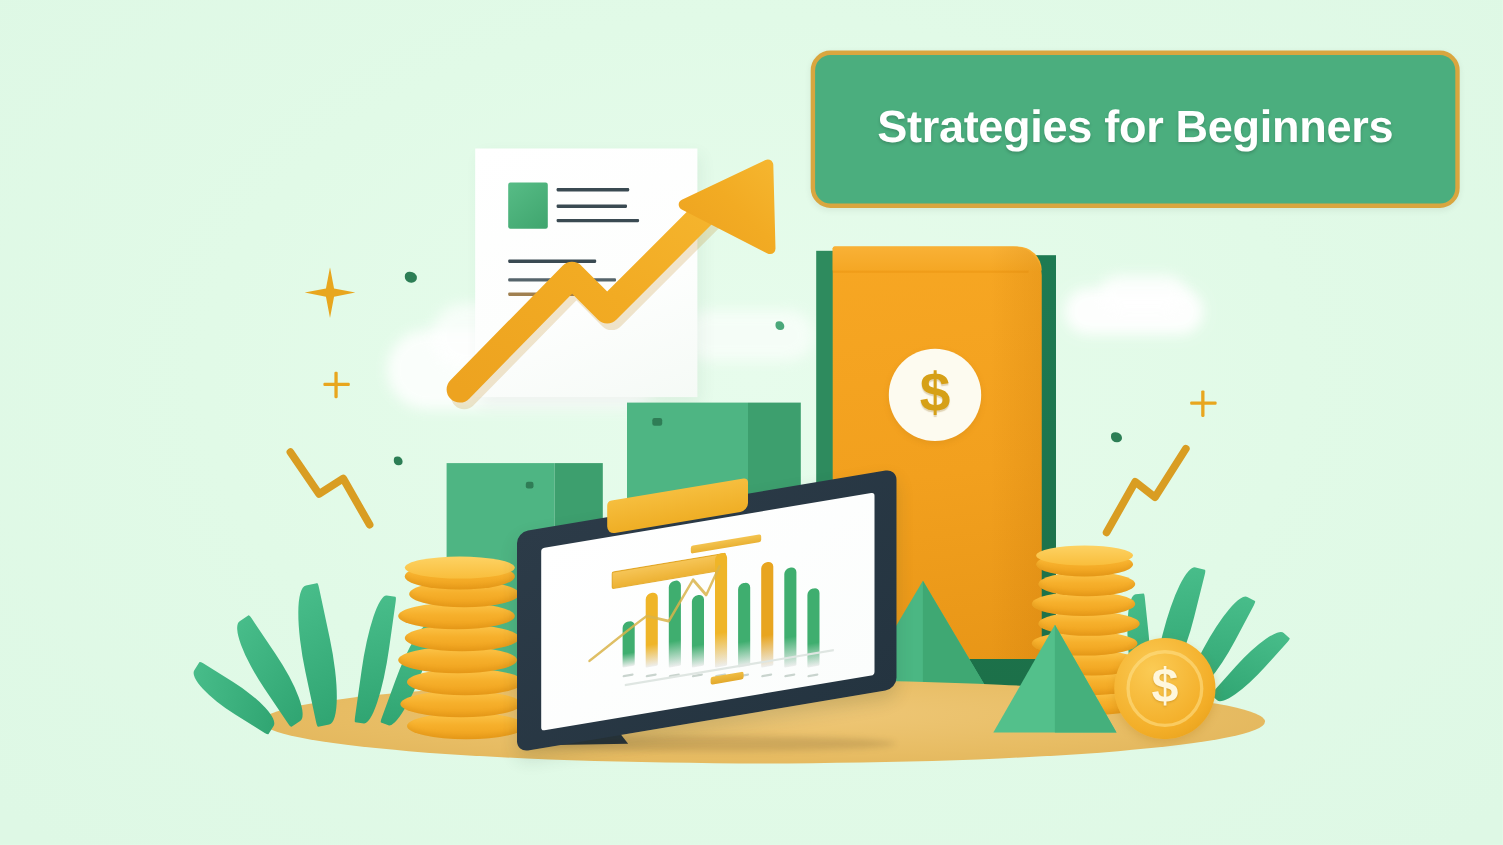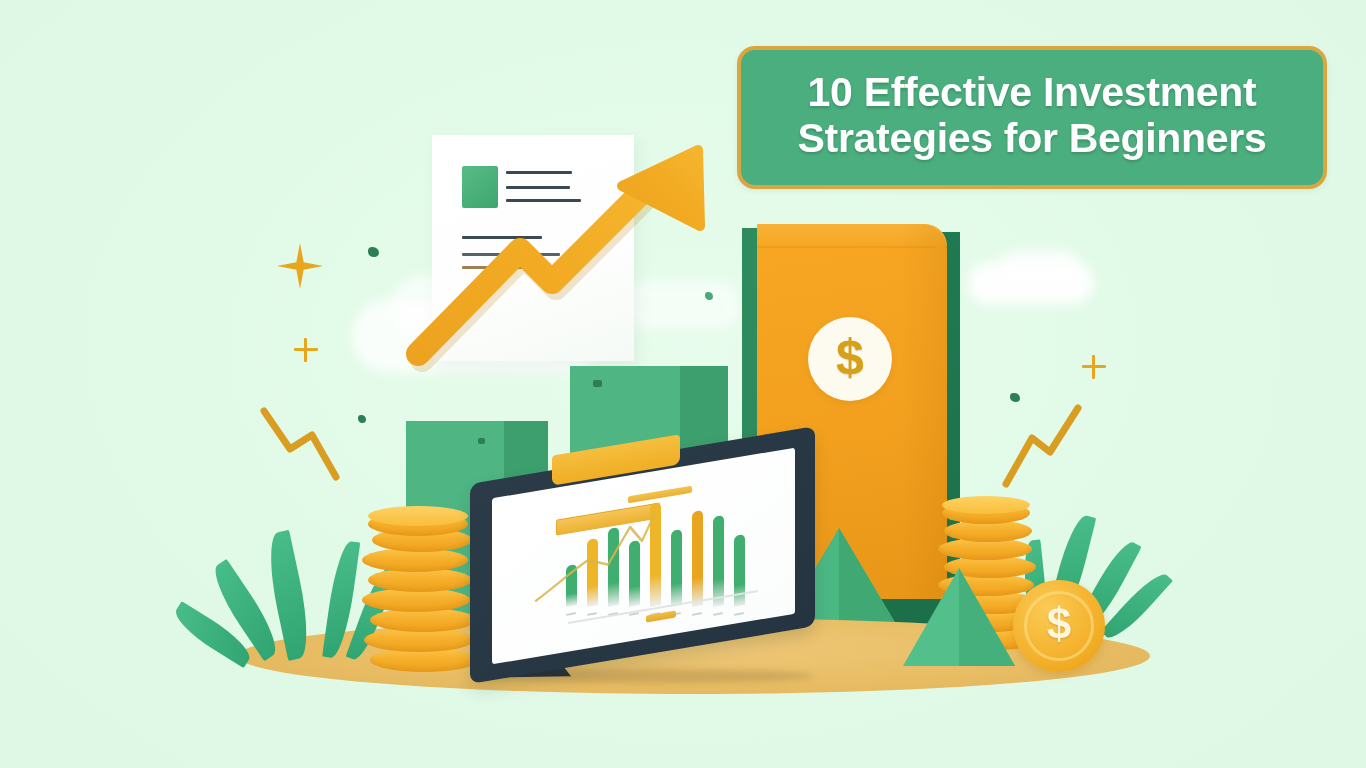--- a/index.html
+++ b/index.html
@@ -454,17 +454,16 @@
   <div class="layer dot-green" id="dot-right-2"></div>
 
   <svg class="layer" id="zig-left" viewBox="0 0 110 80">
     <path d="M 6 6 L 32 44 L 54 30 L 78 72" fill="none" stroke="#D99D22" stroke-width="7" stroke-linecap="round" stroke-linejoin="round"></path>
   </svg>
   <svg class="layer" id="zig-right" viewBox="0 0 100 90">
     <path d="M 6 84 L 32 38 L 50 52 L 78 8" fill="none" stroke="#D99D22" stroke-width="7" stroke-linecap="round" stroke-linejoin="round"></path>
   </svg>
 
   <div id="title-banner">
-    <div class="tline">10 Effective Investment</div>
     <div class="tline">Strategies for Beginners</div>
   </div>
 
 </div>
 
 </body></html>

